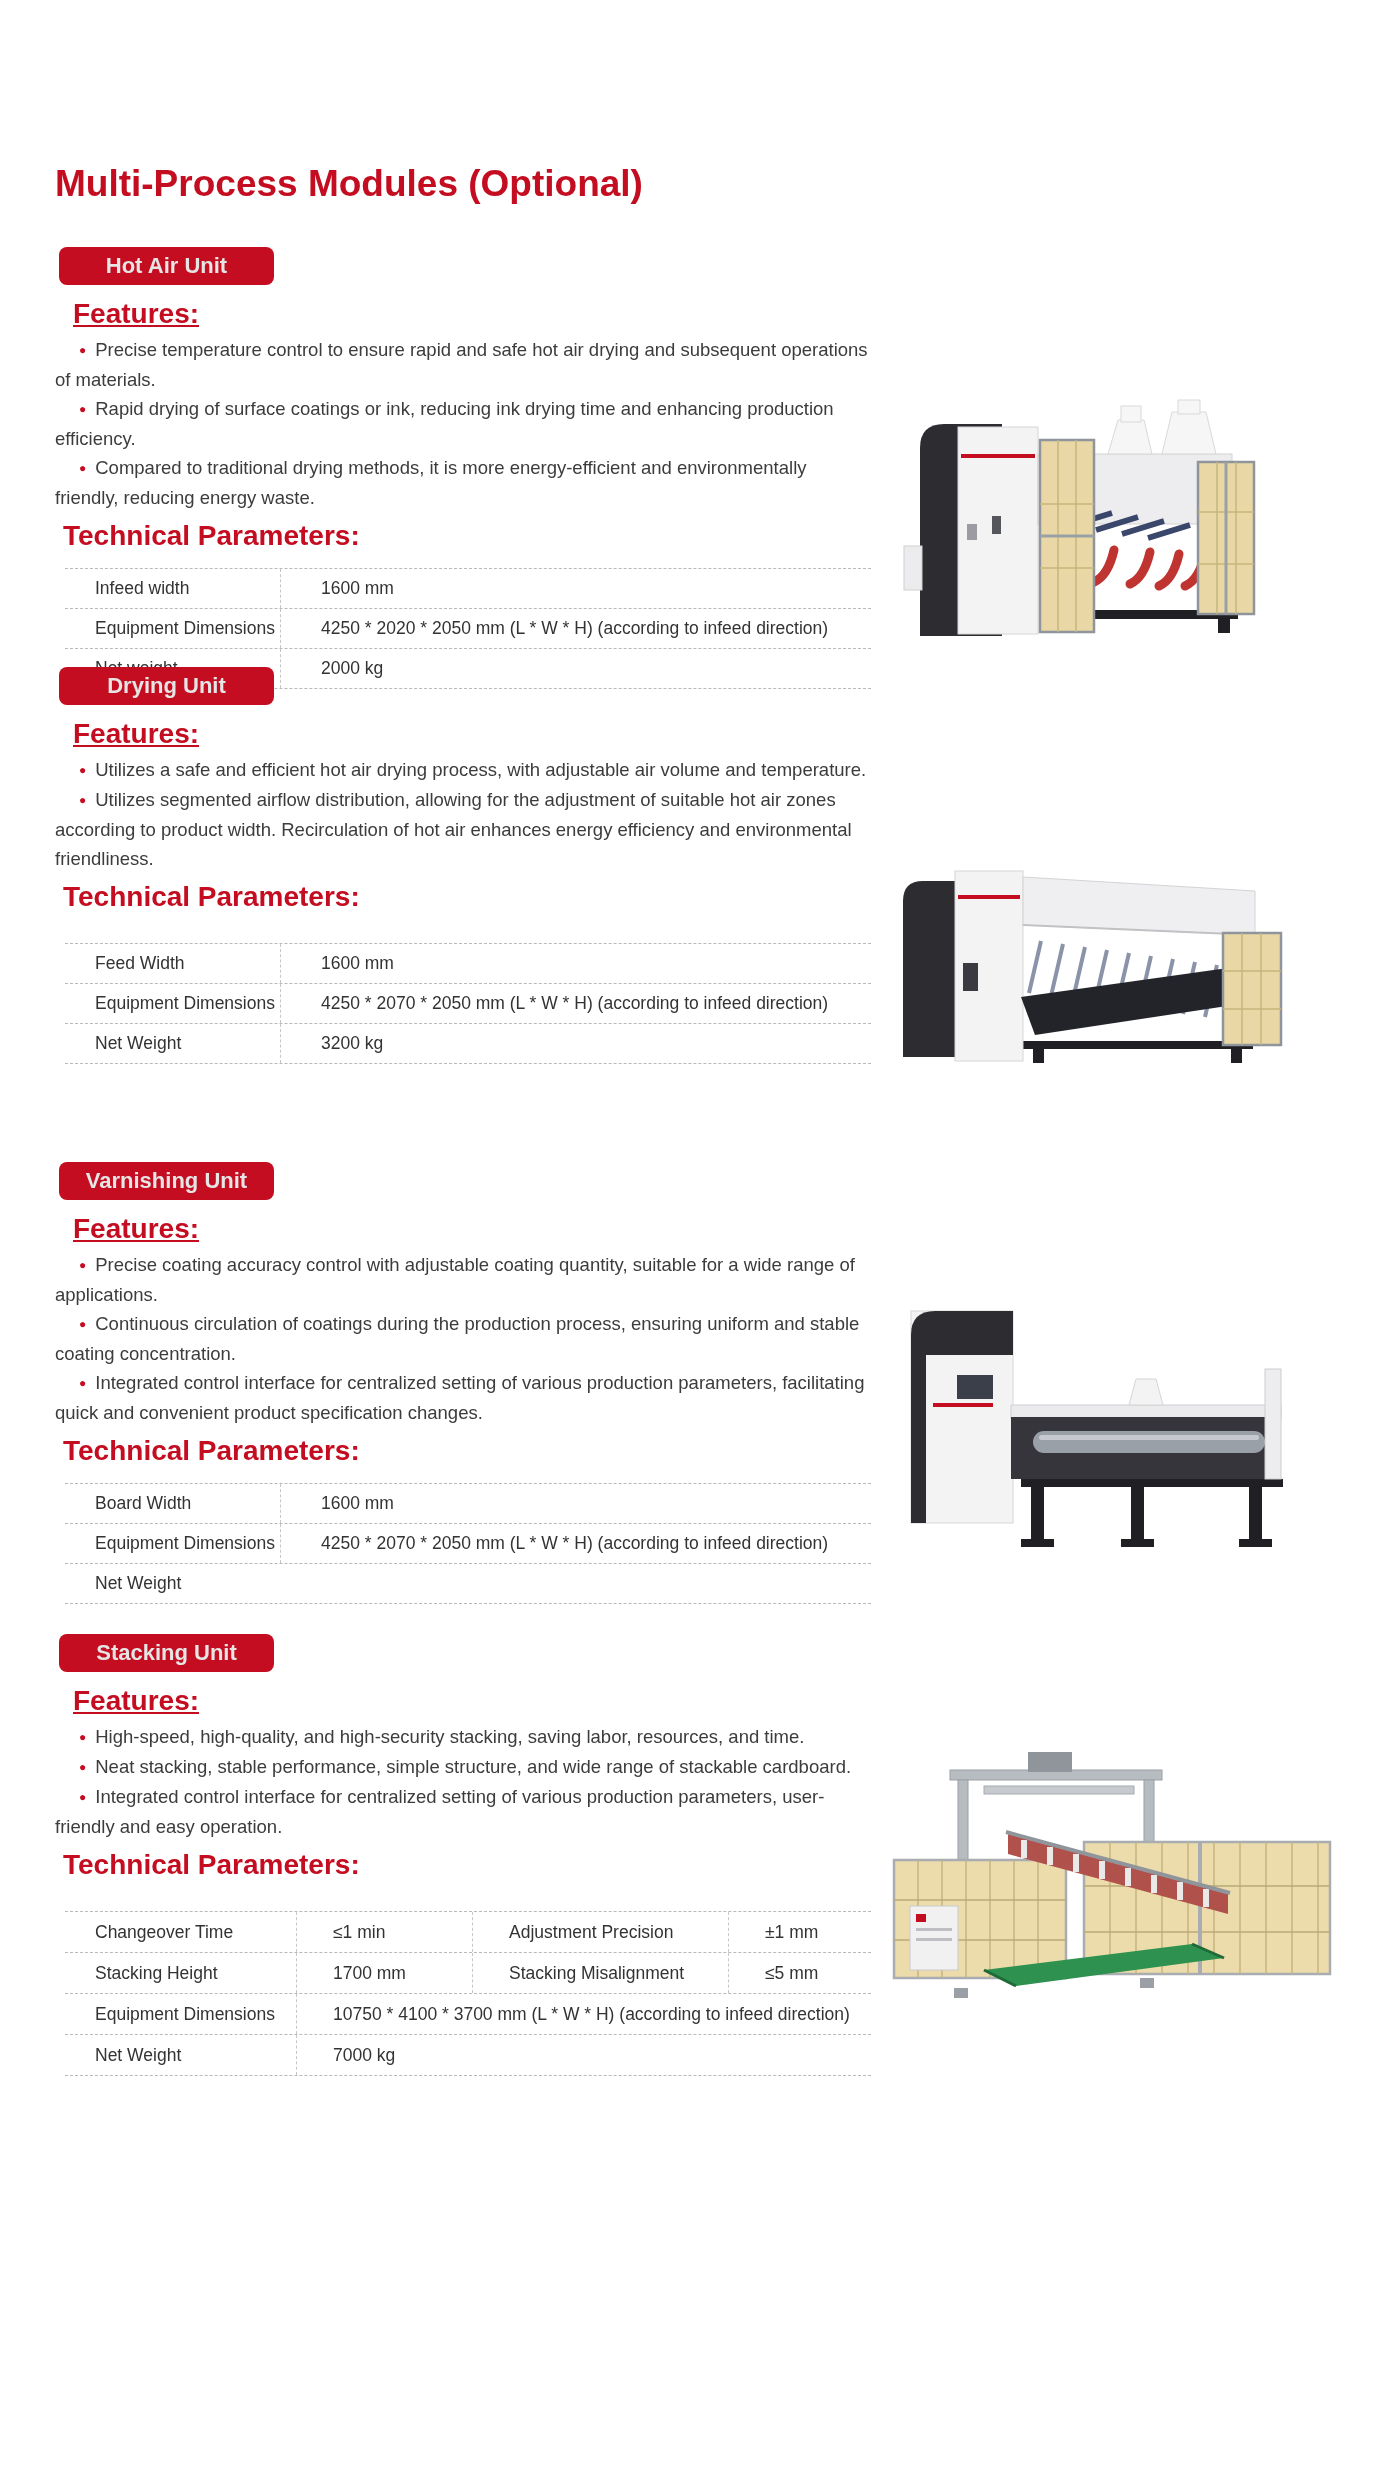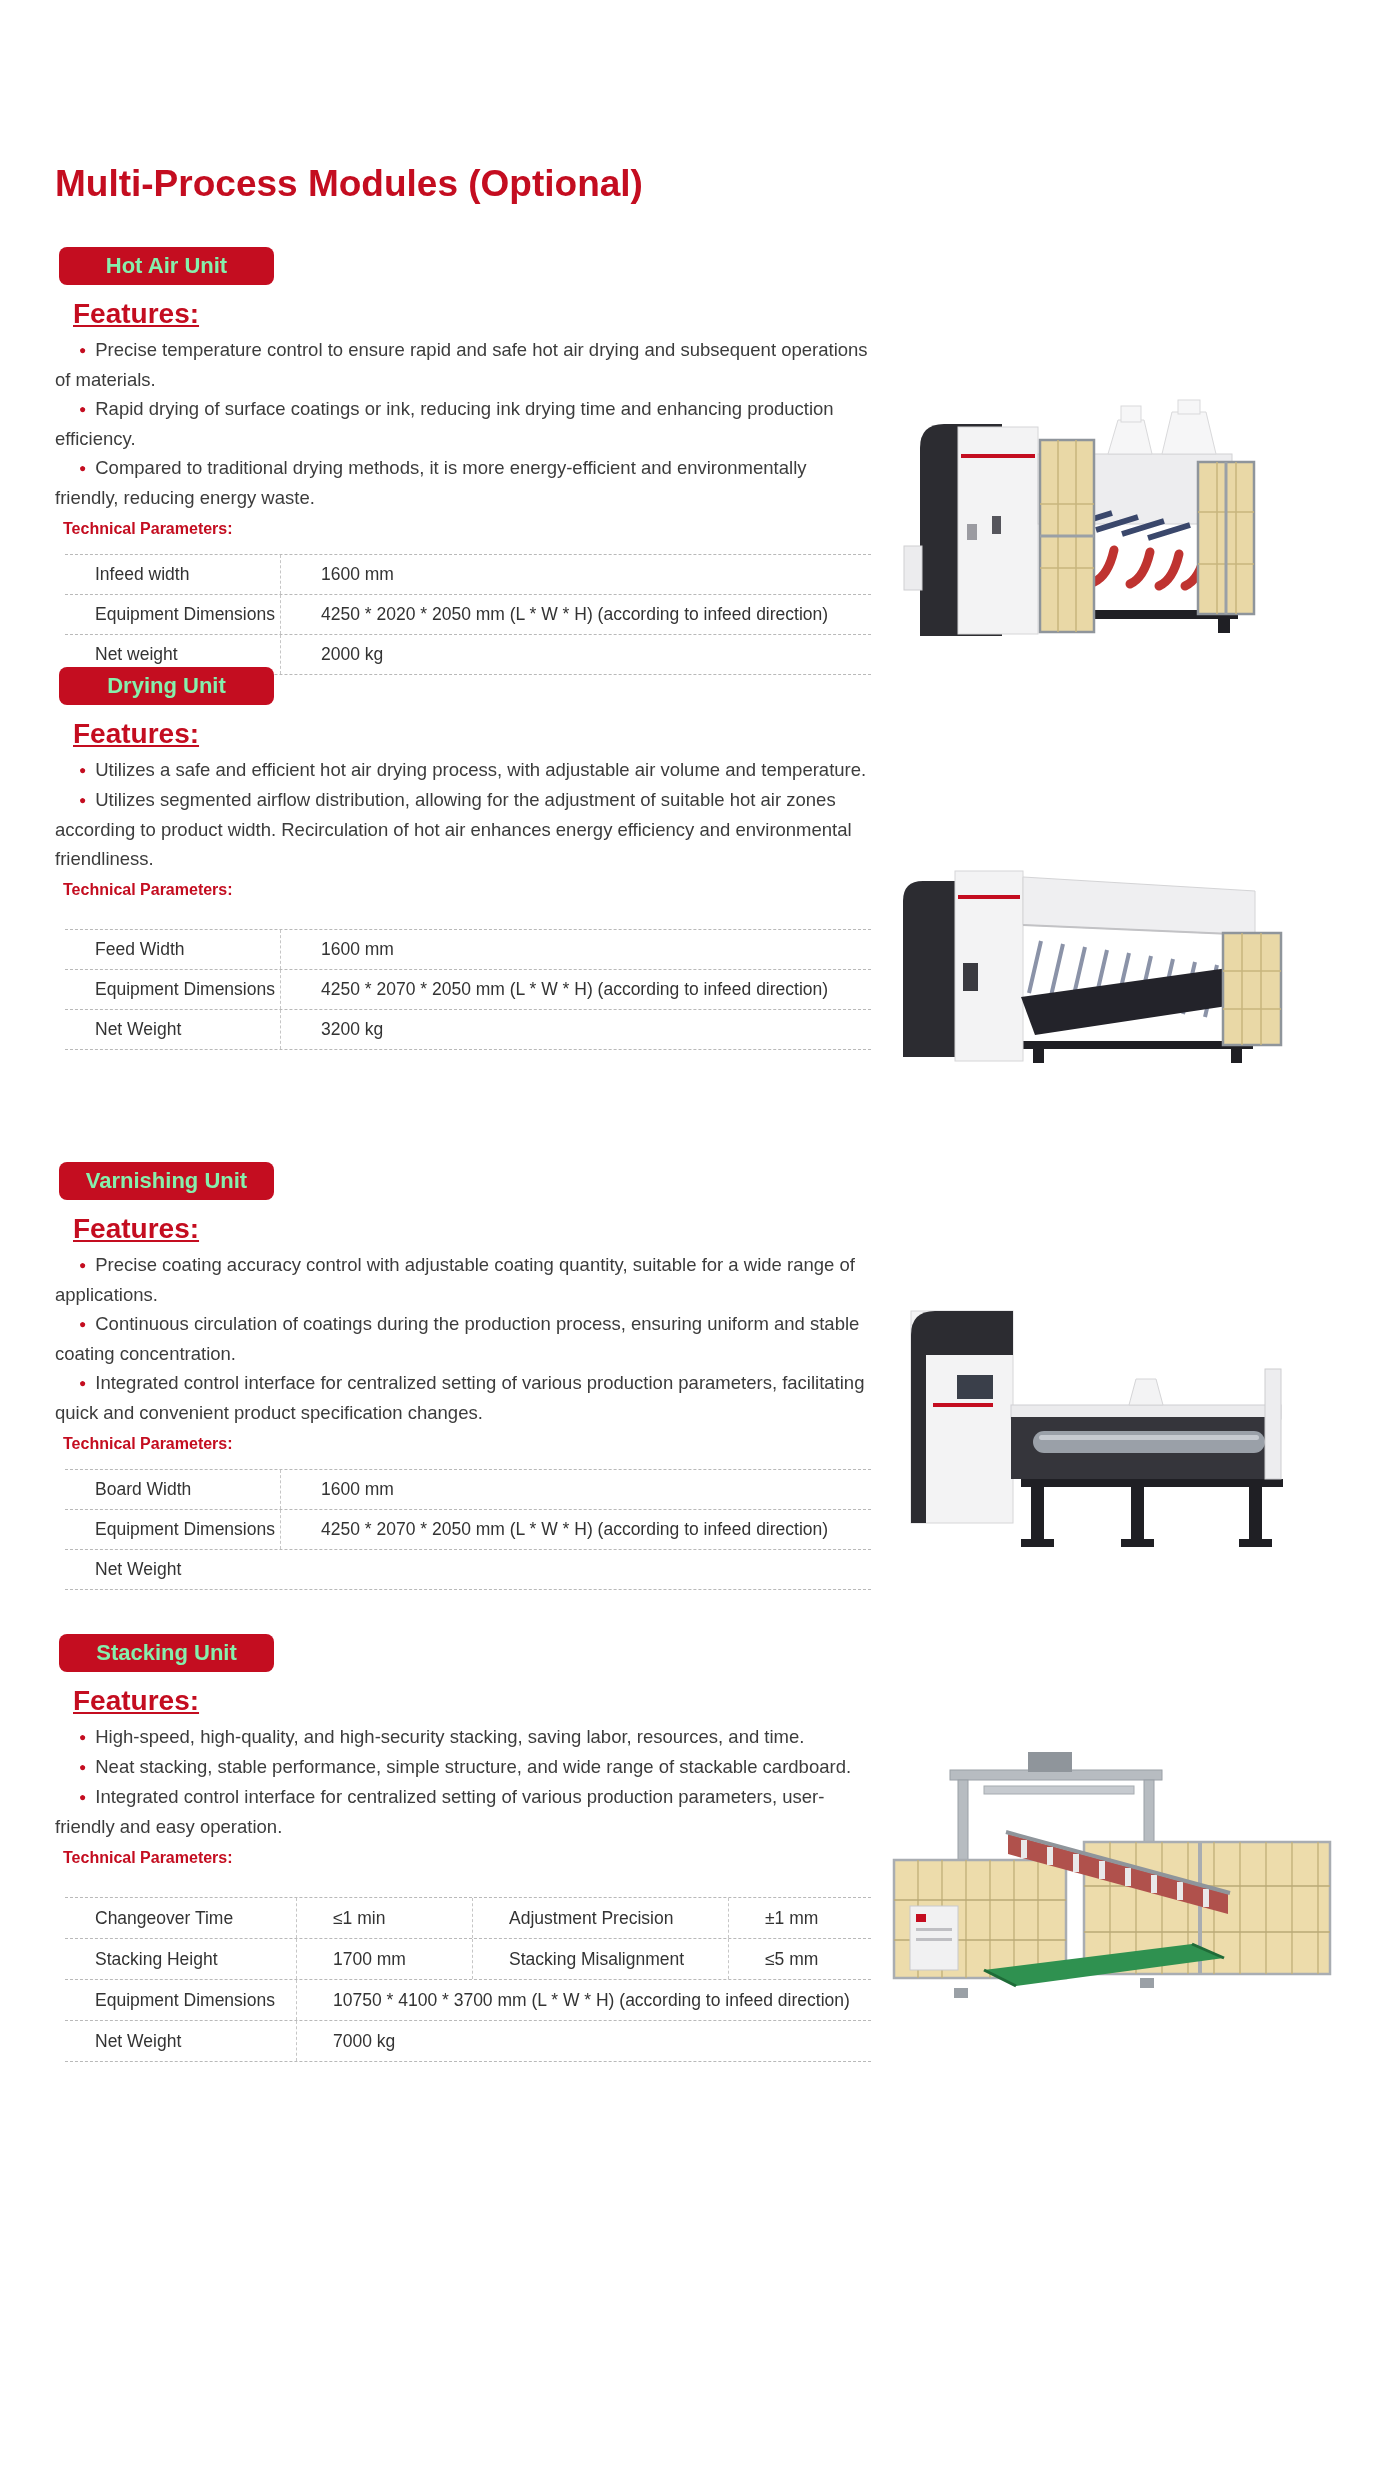--- a/index.html
+++ b/index.html
@@ -2,26 +2,26 @@
 <html><head>
 <meta charset="utf-8">
 <style>
   :root{ --red:#c40d20; --body:#3c3c3c; --line:#b9b9b9; }
   html,body{margin:0;padding:0;background:#fff;}
   body{font-family:"Liberation Sans", sans-serif; color:var(--body);}
   .page{position:relative;width:1368px;height:2488px;background:#ffffff;overflow:hidden;}
   .page-title{position:absolute;left:55px;top:138px;font-size:37px;font-weight:700;color:var(--red);}
   .section{position:absolute;left:55px;width:820px;}
   .badge{display:inline-block;box-sizing:border-box;min-width:215px;height:38px;line-height:38px;
-         background:var(--red);color:#86efac;font-size:22px;font-weight:700;text-align:center;
+         background:var(--red);color:#e5e5e5;font-size:22px;font-weight:700;text-align:center;
          border-radius:8px;padding:0 22px;margin-left:4px;}
   .features-h{margin:13px 0 5px 0;padding-left:18px;font-size:28px;font-weight:700;color:var(--red);text-decoration:underline;}
   .feat{margin:0;padding:0;font-size:18.5px;line-height:29px;color:var(--body);text-indent:24px;}
   .feat .dot{color:var(--red);font-size:12px;vertical-align:2px;margin-right:9px;}
-  .tech-h{margin:8px 0 0 0;padding-left:8px;font-size:16px;font-weight:700;color:var(--red);}
+  .tech-h{margin:8px 0 0 0;padding-left:8px;font-size:28px;font-weight:700;color:var(--red);}
   .ptable{margin-left:10px;width:806px;border-top:1.5px dashed var(--line);margin-top:16px;}
   .ptable.mt-lg{margin-top:30px;}
   .prow{display:flex;border-bottom:1.5px dashed var(--line);height:39px;align-items:stretch;
         font-size:17.5px;color:#333;}
   .prow.tall{height:40px;}
   .pcell{box-sizing:border-box;display:flex;align-items:center;}
   .pcell.sep{border-left:1.5px dashed #c6c6c6;}
   .plabel{width:215px;padding-left:30px;}
   .pvalue{flex:1;padding-left:40px;}
   .w1{width:231px;padding-left:30px;}

